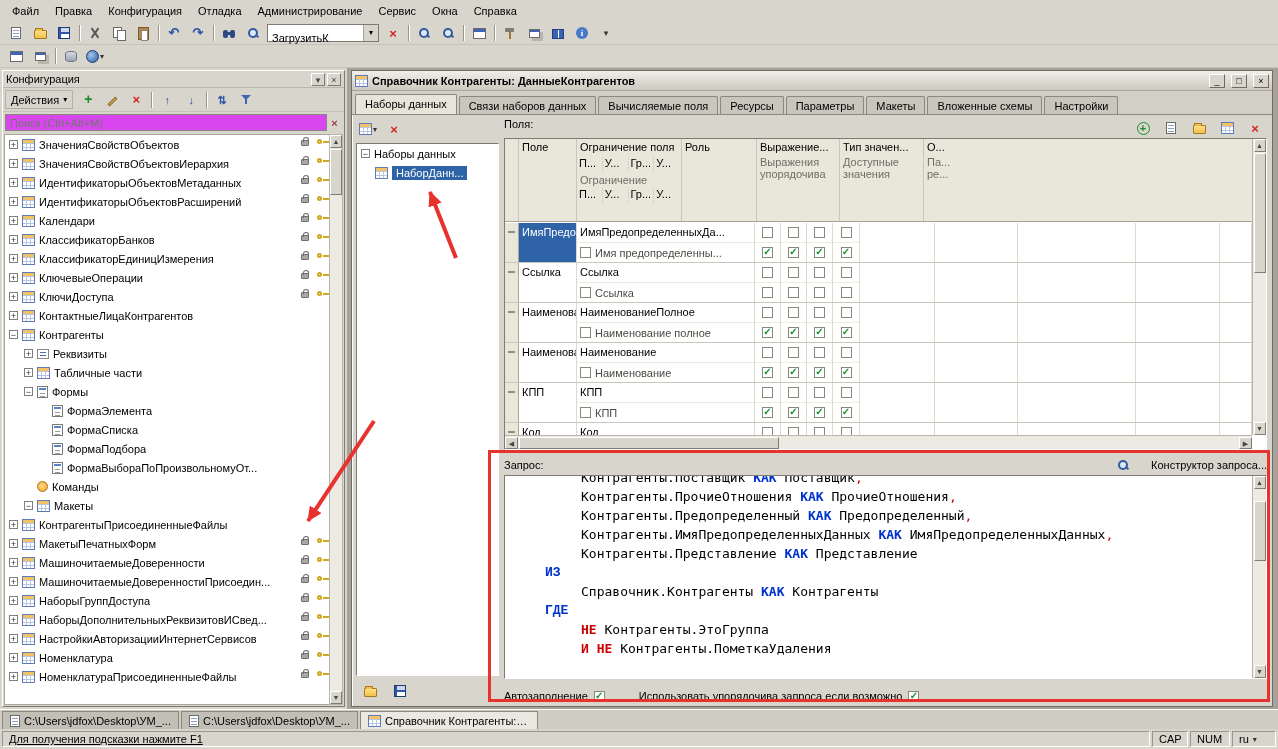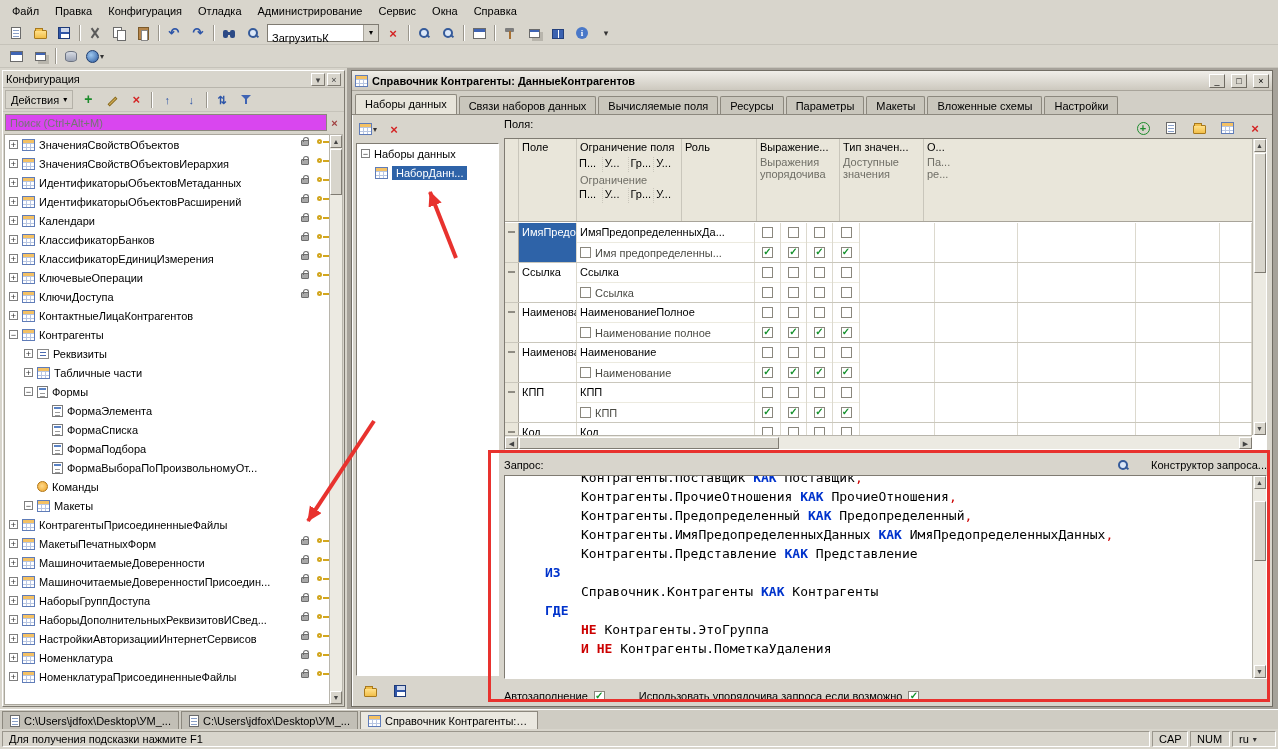--- a/index.html
+++ b/index.html
@@ -161,39 +161,39 @@
   .sc-arrow-h{width:13px;height:12px;background:#d8d5cc;border:1px solid;border-color:#fff #7f7b72 #7f7b72 #fff;font-size:7px;line-height:11px;text-align:center;color:#444;}
   .sc-thumb-h{width:260px;height:12px;background:#d8d5cc;border:1px solid;border-color:#fff #7f7b72 #7f7b72 #fff;margin-left:1px;}
   .sc-spacer{flex:1;}
 
   
   .q-row{position:absolute;left:150px;top:341px;right:3px;height:16px;display:flex;align-items:center;}
   .q-label{flex:1;}
   .q-builder{display:flex;align-items:center;gap:22px;}
   .q-box{position:absolute;left:150px;top:359px;right:3px;height:204px;background:#fff;border:1px solid;border-color:#7f7b72 #fff #fff #7f7b72;overflow:hidden;}
   .q-lines{margin-top:-8px;padding-left:4px;font-family:"DejaVu Sans Mono",monospace;font-size:13px;line-height:19px;white-space:pre;}
-  .q-line.in1{padding-left:36px;}
+  .q-line.in1{padding-left:36px;font-family:Liberation Mono, monospace;}
   .q-line.in2{padding-left:72px;}
   .q-id{color:#000;}
   .q-kw{color:#0033cc;font-weight:bold;}
   .q-op{color:#cc0000;font-weight:bold;}
   .q-pu{color:#cc0000;}
   .qvscroll{position:absolute;right:0;top:0;bottom:0;width:14px;background:#eceae2;border-left:1px solid #b8b5ac;display:flex;flex-direction:column;align-items:center;}
   .q-opts{position:absolute;left:150px;top:571px;right:3px;height:18px;display:flex;align-items:center;}
   .q-opts .cb{margin-left:6px;}
   .q-opt2{margin-left:34px;}
 
   
   .wintabs{position:absolute;left:0;top:709px;right:0;height:20px;background:#cfccc3;border-top:1px solid #fff;display:flex;align-items:flex-end;padding:1px 2px 0;gap:2px;}
   .wtab{height:18px;max-width:178px;display:flex;align-items:center;gap:4px;padding:0 7px;background:#c2bfb6;border:1px solid #8c887e;border-bottom:none;overflow:hidden;}
   .wtab.active{background:#eae8e0;}
   .wtab-label{overflow:hidden;white-space:nowrap;text-overflow:ellipsis;}
   .statusbar{position:absolute;left:0;top:729px;right:0;height:20px;background:#d8d5cc;display:flex;align-items:center;padding:2px;gap:2px;}
   .sb-box{height:16px;border:1px solid;border-color:#9a968c #fff #fff #9a968c;padding:1px 6px;display:flex;align-items:center;}
-  .sb-hint{flex:1;}
+  .sb-hint{flex:1;text-decoration:underline;}
   .sb-lang{gap:4px;}
   .sb-dd{font-size:8px;color:#333;}
 
   
   .annot-svg{position:absolute;left:0;top:0;z-index:60;pointer-events:none;}
   .red-rect{position:absolute;left:488px;top:450px;width:782px;height:252px;border:3px solid #e8322e;z-index:55;pointer-events:none;}
 </style>
 </head>
 <body>
 

